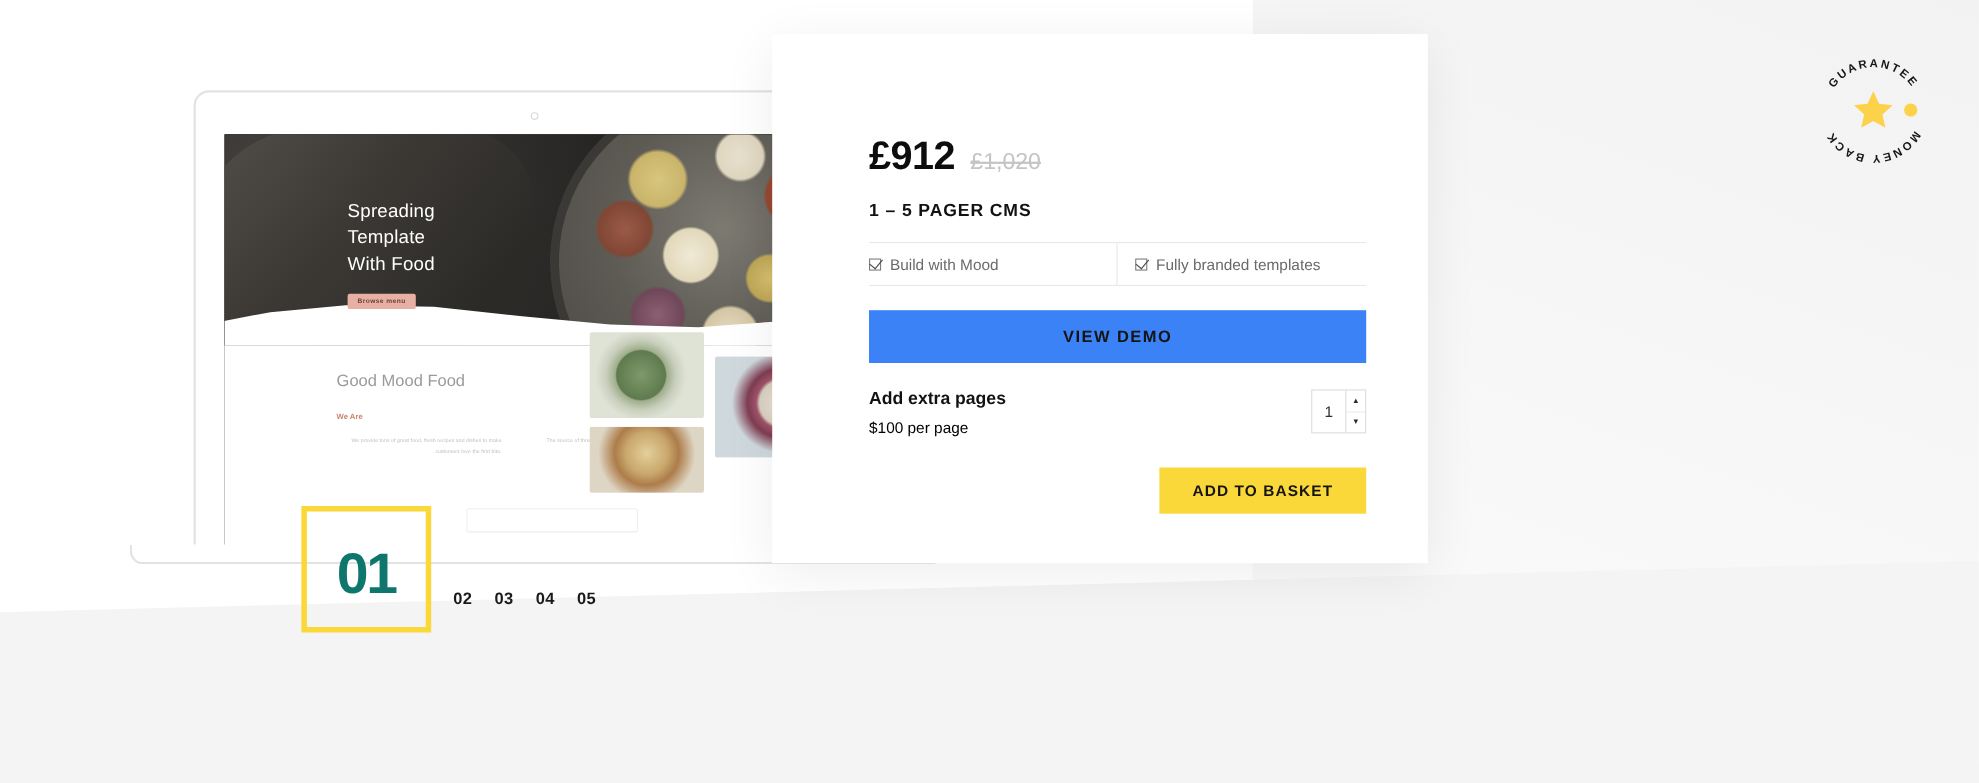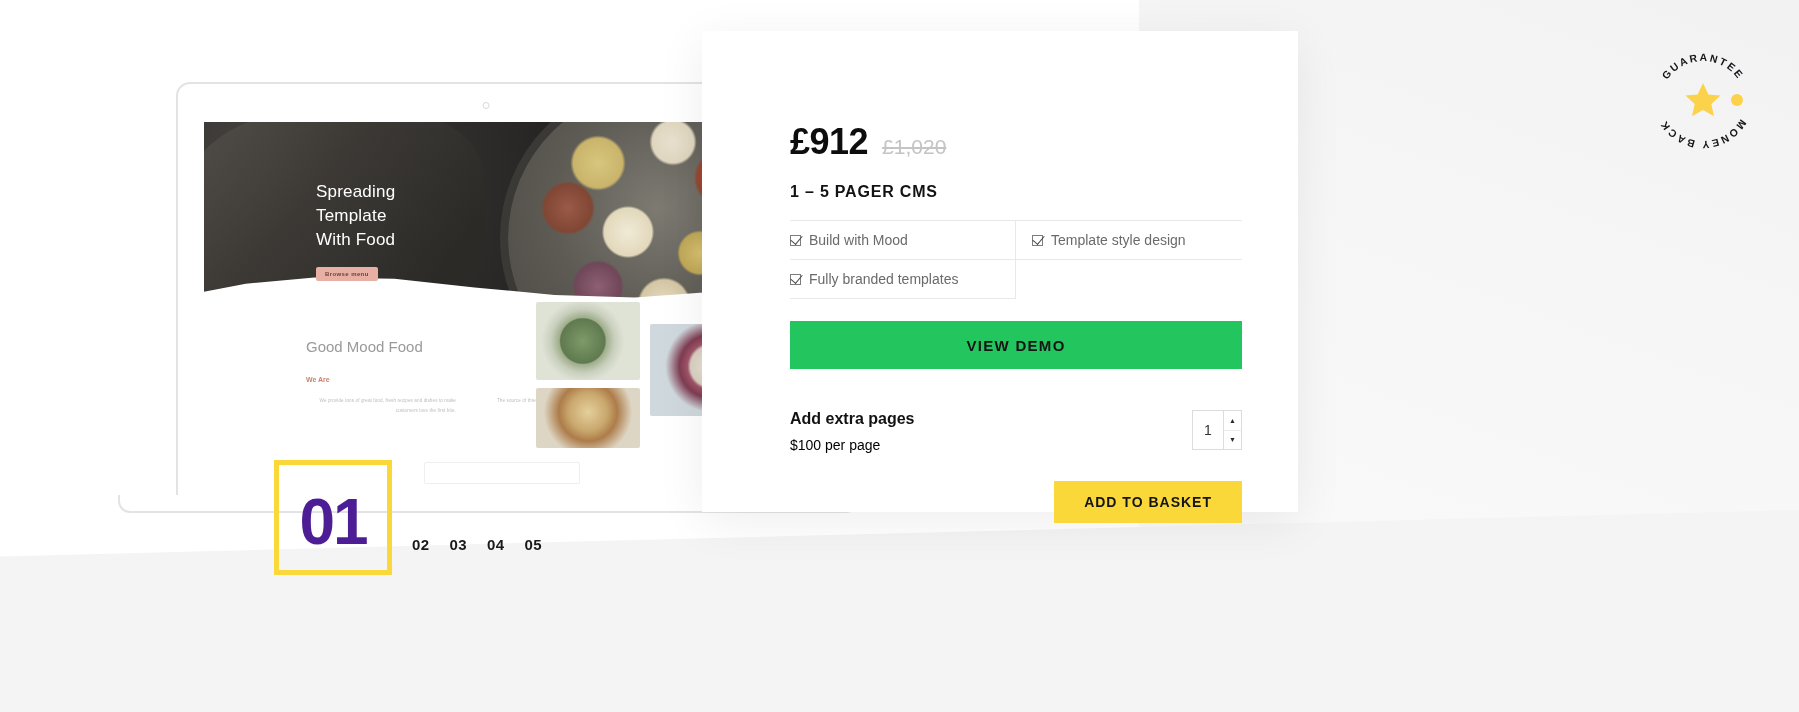--- a/index.html
+++ b/index.html
@@ -238,23 +238,23 @@
     position: relative;
     width: 118px;
     height: 115px;
     border: 5px solid #fbd839;
     display: flex;
     align-items: center;
     justify-content: center;
     background: transparent;
   }
   .pager-active span {
-    font-size: 64px;
+    font-size: 52px;
     font-weight: 800;
-    color: #4c1d95;
+    color: #0f766e;
     letter-spacing: -2px;
     line-height: 1;
     position: relative;
     top: 4px;
   }
   .pager-rest {
     display: flex;
     gap: 20px;
     margin-left: 20px;
     margin-bottom: 22px;
@@ -336,32 +336,32 @@
     width: 6px; height: 10px;
     border-right: 1.4px solid #4a4a4a;
     border-bottom: 1.4px solid #4a4a4a;
     transform: rotate(40deg);
   }
 
   .btn-demo {
     margin-top: 22px;
     width: 100%;
     height: 48px;
-    background: #22c55e;
+    background: #3b82f6;
     border: none;
     font-family: "Liberation Sans", sans-serif;
     font-size: 15px;
     font-weight: 700;
     letter-spacing: 1.3px;
     color: #141414;
     cursor: pointer;
   }
 
   .extras {
-    margin-top: 41px;
+    margin-top: 24px;
     display: flex;
     justify-content: space-between;
     align-items: flex-start;
   }
   .extras-left h4 {
     font-size: 16px;
     font-weight: 800;
     color: #121212;
   }
   .extras-left p {
@@ -501,24 +501,20 @@
     <div class="price-now">£912</div>
     <div class="price-was">£1,020</div>
   </div>
 
   <div class="prod-title">1 – 5 PAGER CMS</div>
 
   <div class="features">
     <div class="feat">
       <span class="tick"></span>
       <span>Build with Mood</span>
-    </div>
-    <div class="feat">
-      <span class="tick"></span>
-      <span>Template style design</span>
     </div>
     <div class="feat">
       <span class="tick"></span>
       <span>Fully branded templates</span>
     </div>
   </div>
 
   <button class="btn-demo">VIEW DEMO</button>
 
   <div class="extras">

